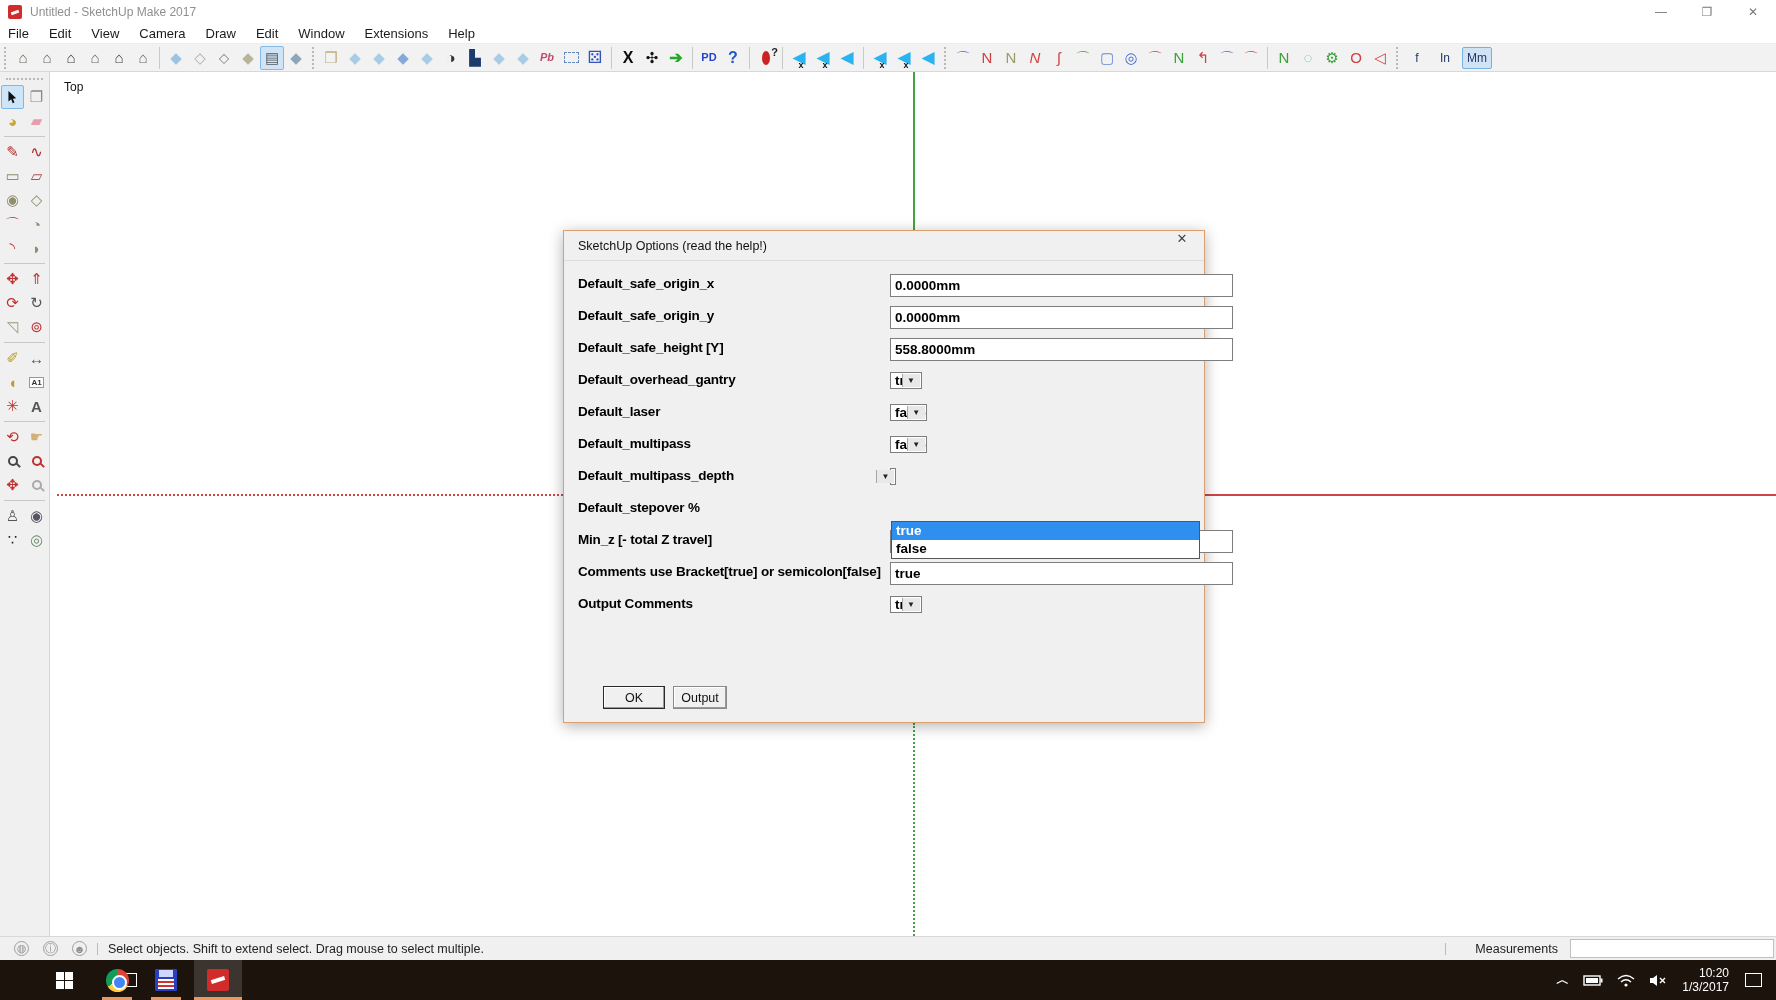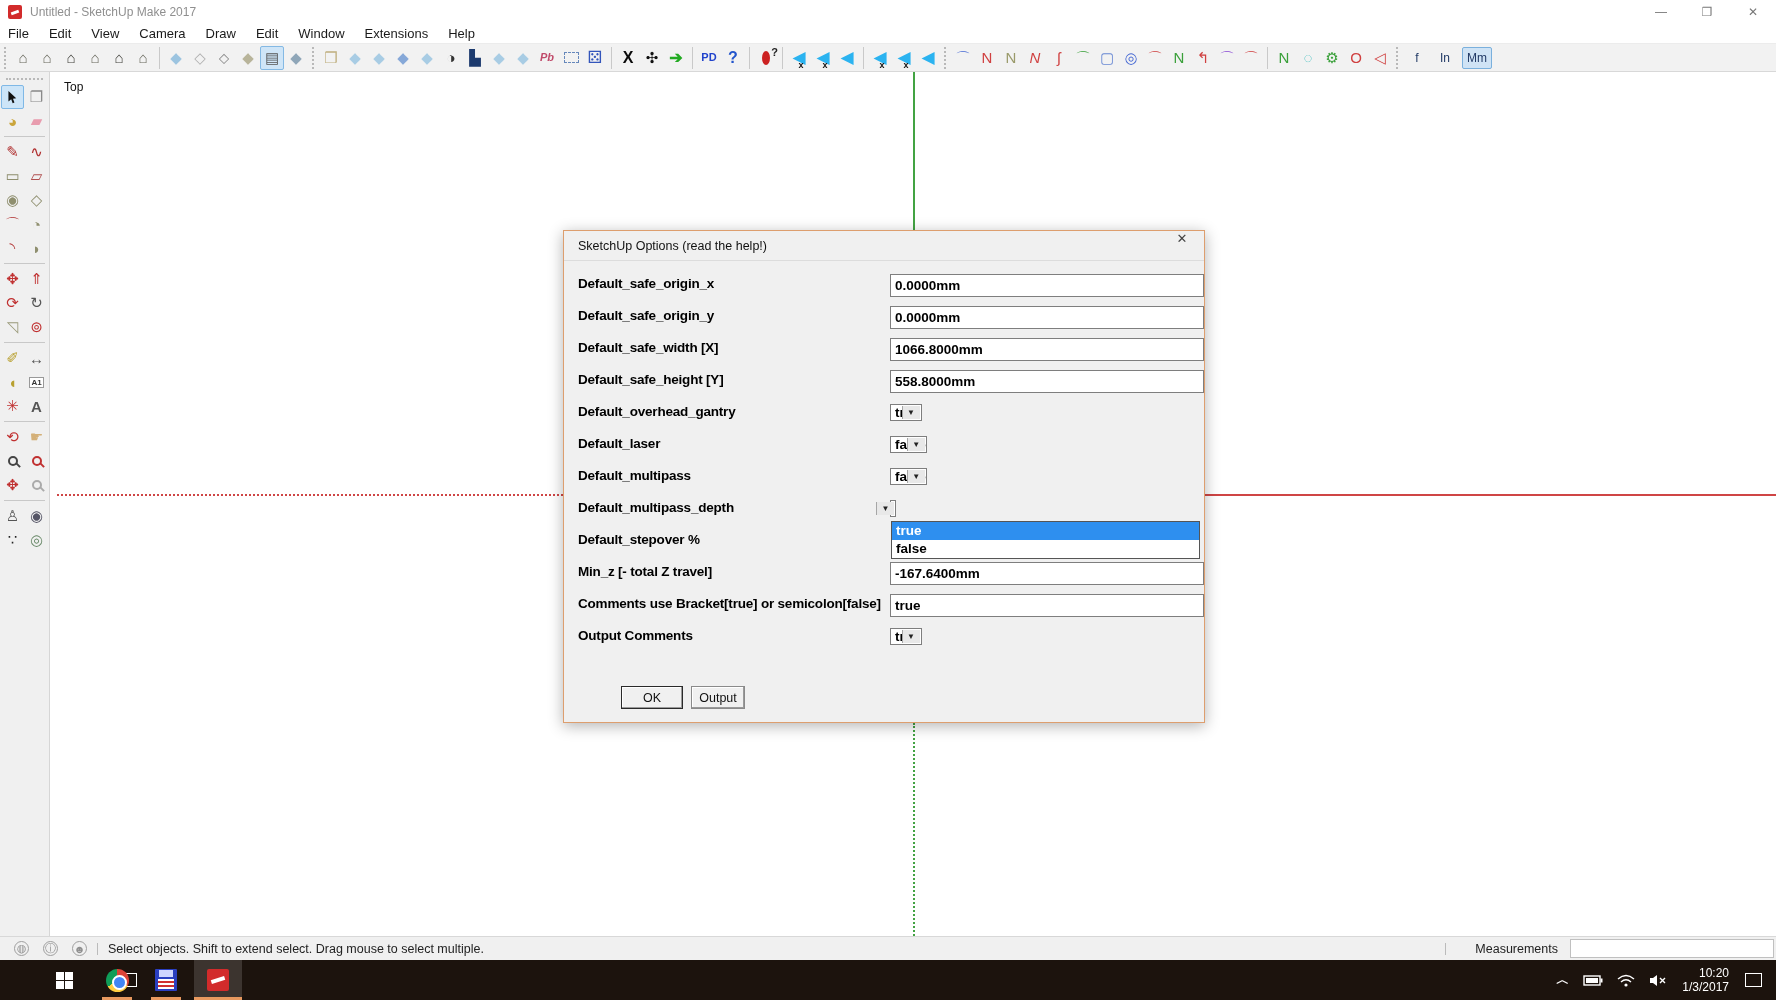--- a/index.html
+++ b/index.html
@@ -80,34 +80,34 @@
   .dialog { position:absolute; left:563px; top:230px; width:642px; height:493px; background:#f0f0f0;
             border:1px solid #dd9e6e; box-shadow:0 3px 14px rgba(0,0,0,.30); z-index:10; }
   .dtitle { position:relative; height:30px; line-height:30px; padding-left:14px; font-size:12.5px;
             color:#111; border-bottom:1px solid #dcdcdc; }
   .dclose { position:absolute; right:12px; top:0; width:20px; height:30px; text-align:center;
             color:#444; font-size:13px; }
   .dbody { position:absolute; left:0; top:42px; right:0; }
   .drow { position:relative; height:32px; }
   .dlabel { position:absolute; left:14px; top:3px; font-size:13.5px; font-weight:bold; color:#000;
             letter-spacing:-0.2px; white-space:nowrap; }
-  .ctl { position:absolute; left:326px; top:1px; width:314px; height:23px; }
+  .ctl { position:absolute; left:326px; top:1px; width:343px; height:23px; }
   .dinput { width:100%; height:100%; border:1px solid #7e7e7e; background:#fff; font-family:inherit;
             font-size:13.5px; font-weight:bold; color:#000; padding:0 4px; }
   .combo { width:100%; height:100%; border:1px solid #7e7e7e; background:#fff; position:relative;
            font-size:13.5px; font-weight:bold; line-height:21px; padding-left:4px; }
   .cbtn { position:absolute; right:1px; top:1px; bottom:1px; width:18px; background:#e8e8e8;
           border-left:1px solid #a6a6a6; display:flex; align-items:center; justify-content:center;
           font-size:8px; color:#222; }
   .droplist { position:absolute; left:327px; top:290px; width:309px; background:#fff;
               border:1px solid #555; z-index:12; }
   .dropitem { height:18px; line-height:18px; padding-left:4px; font-size:13.5px; font-weight:bold;
               color:#000; }
   .dropitem.hl { background:#2e8fef; color:#fff; }
-  .dbuttons { position:absolute; left:18px; top:455px; width:100%; height:30px; }
+  .dbuttons { position:absolute; left:0; top:455px; width:100%; height:30px; }
   .btn { position:absolute; height:23px; background:#f0f0f0; font-size:12.5px; color:#111;
          display:flex; align-items:center; justify-content:center;
          box-shadow:inset -1px -1px 0 #9a9a9a, inset 1px 1px 0 #fff; }
   .btn-ok { left:39px; width:62px; border:1px solid #2a2a2a; }
   .btn-cancel { left:109px; width:54px; border:1px solid #8a8a8a; }
 
   
   .statusbar { position:absolute; left:0; top:936px; width:1776px; height:24px; background:#f0f0f0;
                border-top:1px solid #d8d8d8; display:flex; align-items:center; font-size:12.5px;
                color:#222; }
@@ -521,24 +521,20 @@
     <div class="dbody">
       <div class="drow">
         <span class="dlabel">Default_safe_origin_x</span>
         <span class="ctl"><input class="dinput" value="0.0000mm" style=""></span>
       </div>
       <div class="drow">
         <span class="dlabel">Default_safe_origin_y</span>
         <span class="ctl"><input class="dinput" value="0.0000mm" style=""></span>
       </div>
       <div class="drow">
-        <span class="dlabel">Default_safe_width [X]</span>
-        <span class="ctl"><input class="dinput" value="1066.8000mm" style=""></span>
-      </div>
-      <div class="drow">
         <span class="dlabel">Default_safe_height [Y]</span>
         <span class="ctl"><input class="dinput" value="558.8000mm" style=""></span>
       </div>
       <div class="drow">
         <span class="dlabel">Default_overhead_gantry</span>
         <span class="ctl"><span class="combo"><span>true</span><span class="cbtn">▼</span></span></span>
       </div>
       <div class="drow">
         <span class="dlabel">Default_laser</span>
         <span class="ctl"><span class="combo"><span>false</span><span class="cbtn">▼</span></span></span>

